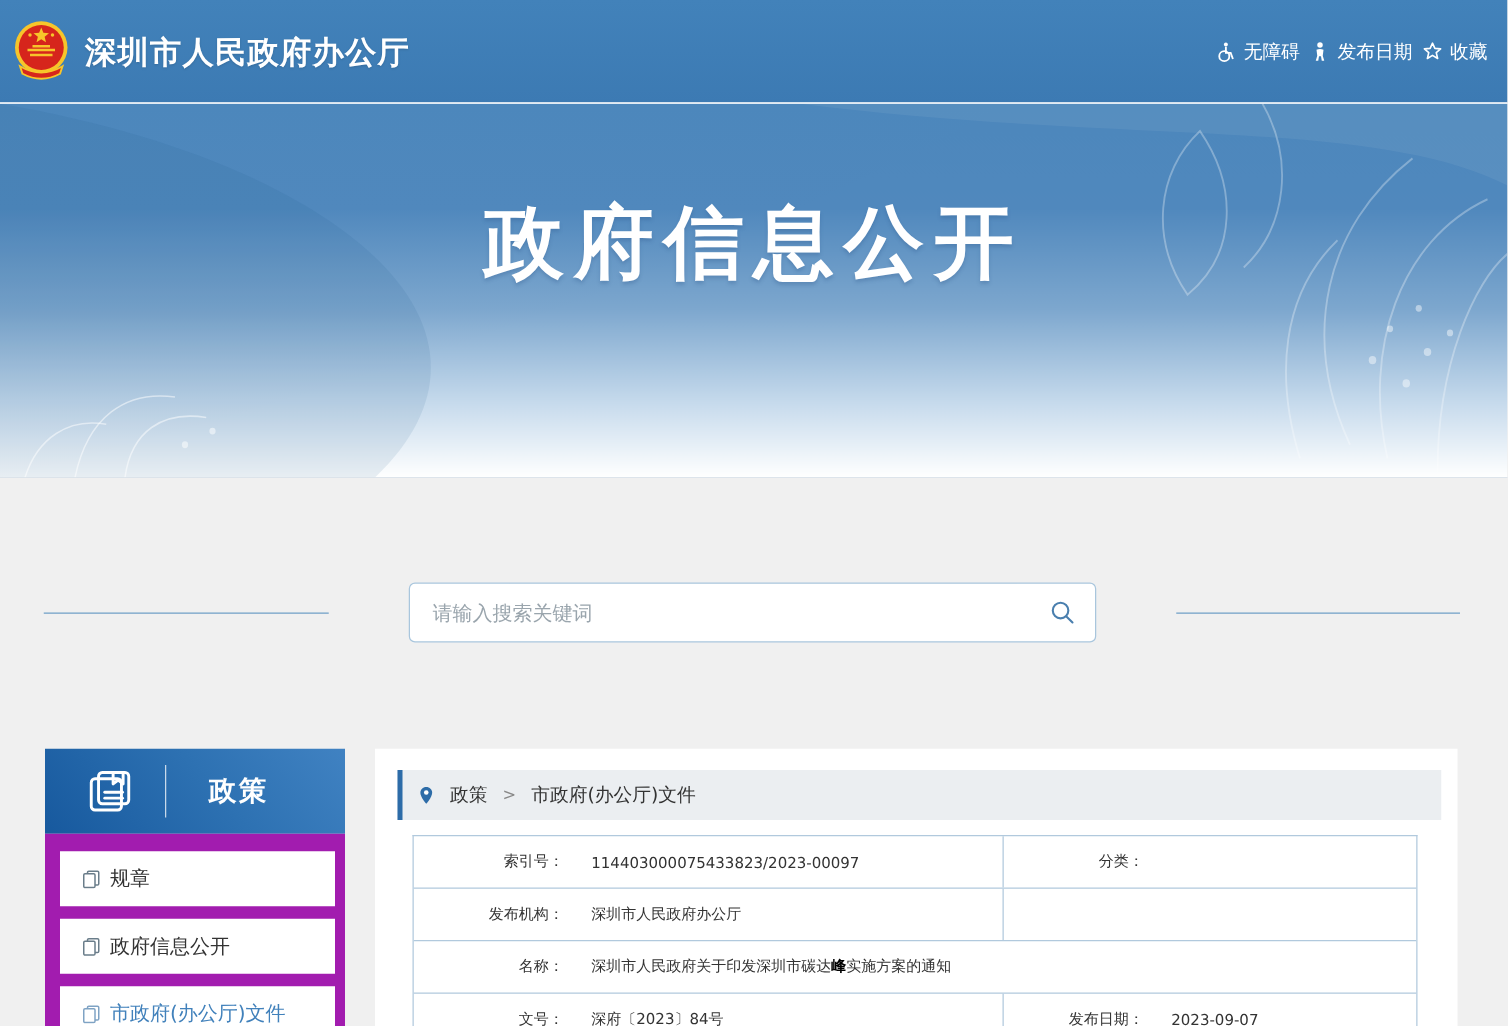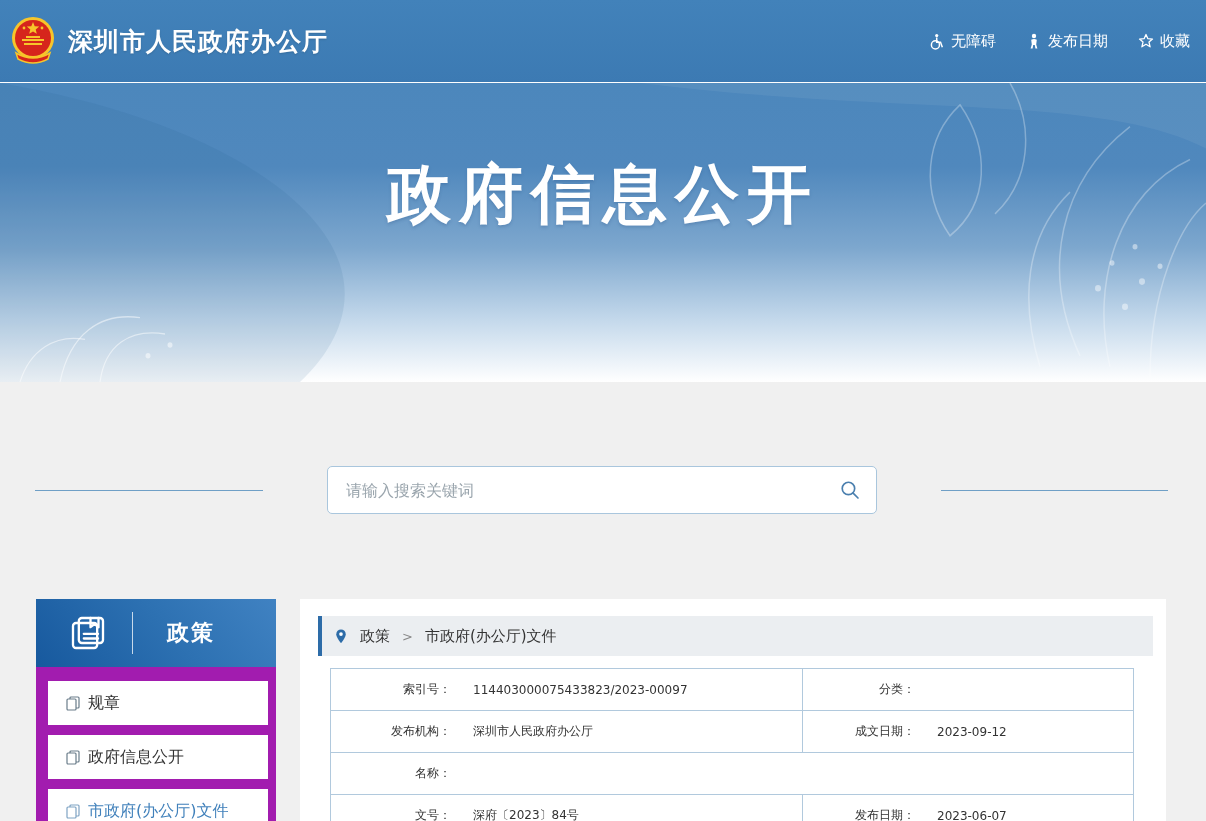--- a/index.html
+++ b/index.html
@@ -13,21 +13,21 @@
   .topbar {
     height: 82px; background: linear-gradient(180deg, #4282ba 0%, #3c7ab3 100%);
     display: flex; align-items: center; justify-content: space-between;
     padding: 0 16px 0 10px; position: relative;
   }
   .brand { display: flex; align-items: center; gap: 12px; }
   .brand .site-title {
     color: #fff; font-size: 25px; font-weight: bold; letter-spacing: 1px;
     text-shadow: 0 1px 2px rgba(0,0,0,0.15);
   }
-  .top-links { display: flex; align-items: center; gap: 30px; }
+  .top-links { display: flex; align-items: center; gap: 8px; }
   .top-link {
     display: flex; align-items: center; gap: 6px; color: #fff;
     font-size: 15px; cursor: pointer; text-decoration: none;
   }
   
   .banner {
     height: 300px; position: relative; overflow: hidden;
     border-top: 1px solid rgba(255,255,255,0.45);
     background: linear-gradient(180deg, #4c87bc 0%, #5088bd 28%, #7da7ce 55%, #c6daec 80%, #ffffff 100%);
   }
@@ -269,40 +269,37 @@
           <span class="tlabel-r">分类：</span>
           <span class="tvalue"></span>
         </div>
       </div>
 
       <div class="trow">
         <div class="tcell c-left">
           <span class="tlabel">发布机构：</span>
           <span class="tvalue">深圳市人民政府办公厅</span>
         </div>
-        <div class="tcell c-right">
-          <span class="tlabel-r">成文日期：</span>
-          <span class="tvalue">2023-09-12</span>
-        </div>
       </div>
 
       <div class="trow">
         <div class="tcell c-full">
           <span class="tlabel">名称：</span>
+          <span class="tvalue"><span>深圳市人民政府关于印发深圳市碳达</span><span class="hl">峰</span><span>实施方案的通知</span></span>
         </div>
       </div>
 
       <div class="trow">
         <div class="tcell c-left">
           <span class="tlabel">文号：</span>
           <span class="tvalue">深府〔2023〕84号</span>
         </div>
         <div class="tcell c-right">
           <span class="tlabel-r">发布日期：</span>
-          <span class="tvalue">2023-06-07</span>
+          <span class="tvalue">2023-09-07</span>
         </div>
       </div>
 
       <div class="trow partial">
         <div class="tcell c-left"></div>
         <div class="tcell c-right"></div>
       </div>
     </div>
   </main>
 </section>

